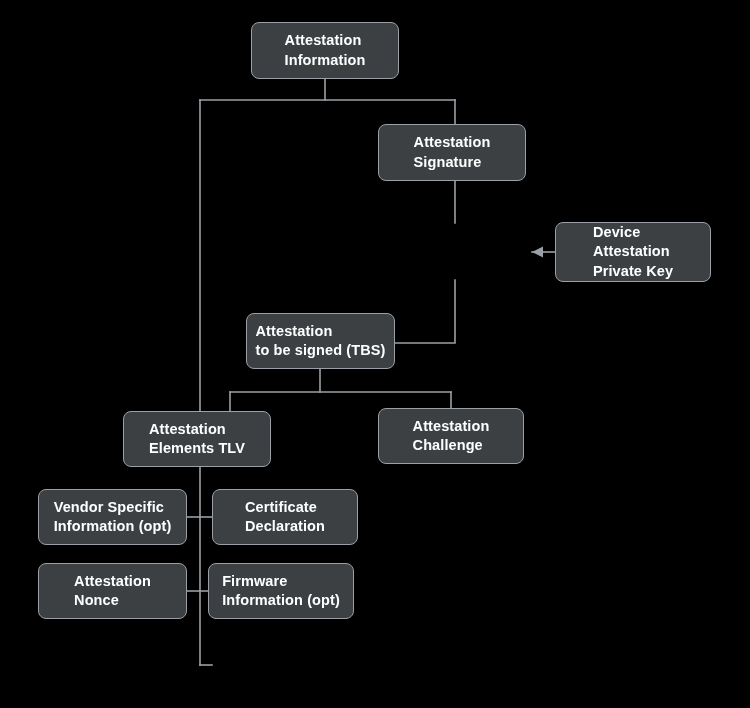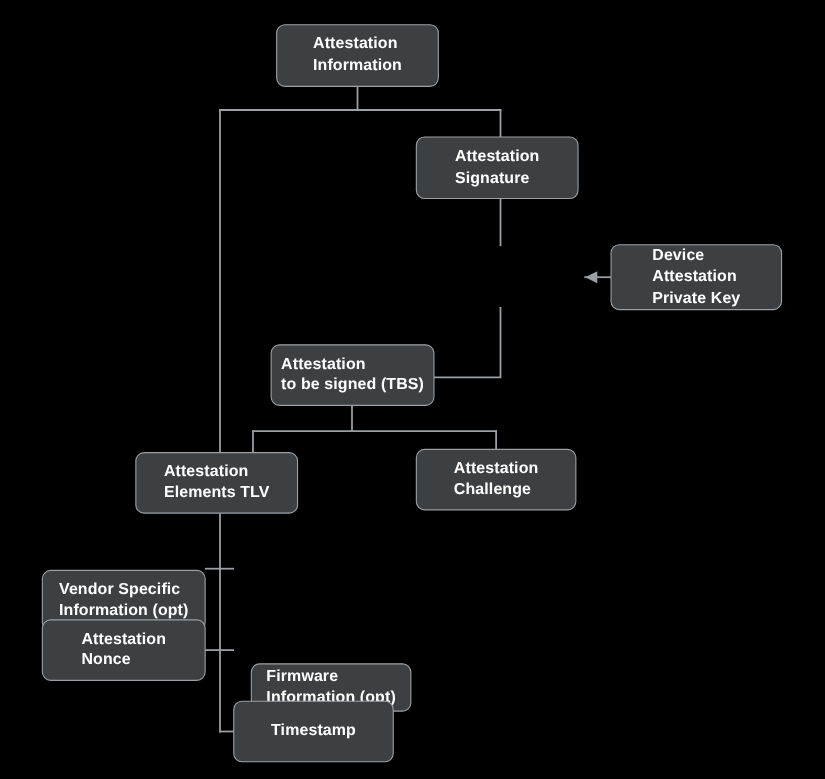--- a/index.html
+++ b/index.html
@@ -96,28 +96,29 @@
 to be signed (TBS)</span>
     </div>
     <div class="node" style="left: 123px; top: 411px; width: 148px; height: 56px;">
       <span class="label">Attestation
 Elements TLV</span>
     </div>
     <div class="node" style="left: 378px; top: 408px; width: 146px; height: 56px;">
       <span class="label">Attestation
 Challenge</span>
     </div>
-    <div class="node" style="left: 38px; top: 489px; width: 149px; height: 56px; margin-top: 29px;">
+    <div class="node" style="left: 38px; top: 489px; width: 149px; height: 56px;">
       <span class="label">Vendor Specific
 Information (opt)</span>
+    </div>
+    <div class="node" style="left: 212px; top: 489px; width: 146px; height: 56px;">
+      <span class="label">Certificate
+Declaration</span>
     </div>
     <div class="node" style="left: 38px; top: 563px; width: 149px; height: 56px;">
       <span class="label">Attestation
 Nonce</span>
     </div>
-    <div class="node" style="left: 228px; top: 563px; width: 146px; height: 44px; margin-top: 40px;">
+    <div class="node" style="left: 208px; top: 563px; width: 146px; height: 56px;">
       <span class="label">Firmware
 Information (opt)</span>
-    </div>
-    <div class="node" style="left: 212px; top: 637px; width: 146px; height: 56px;">
-      <span class="label">Timestamp</span>
     </div>
   </div>
 
 </body></html>

